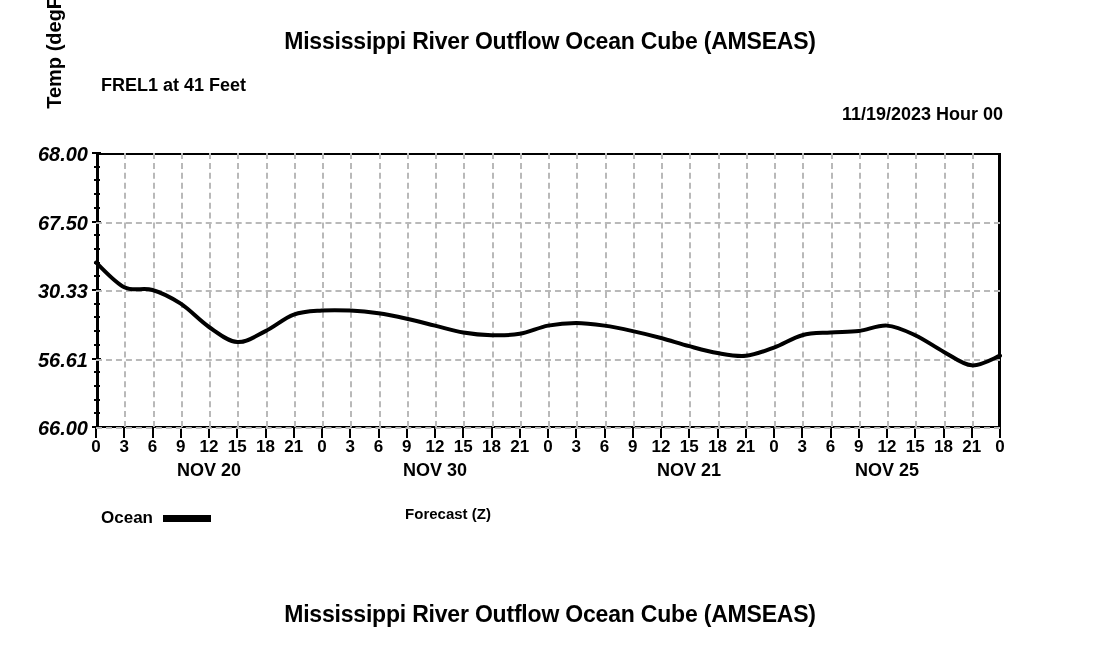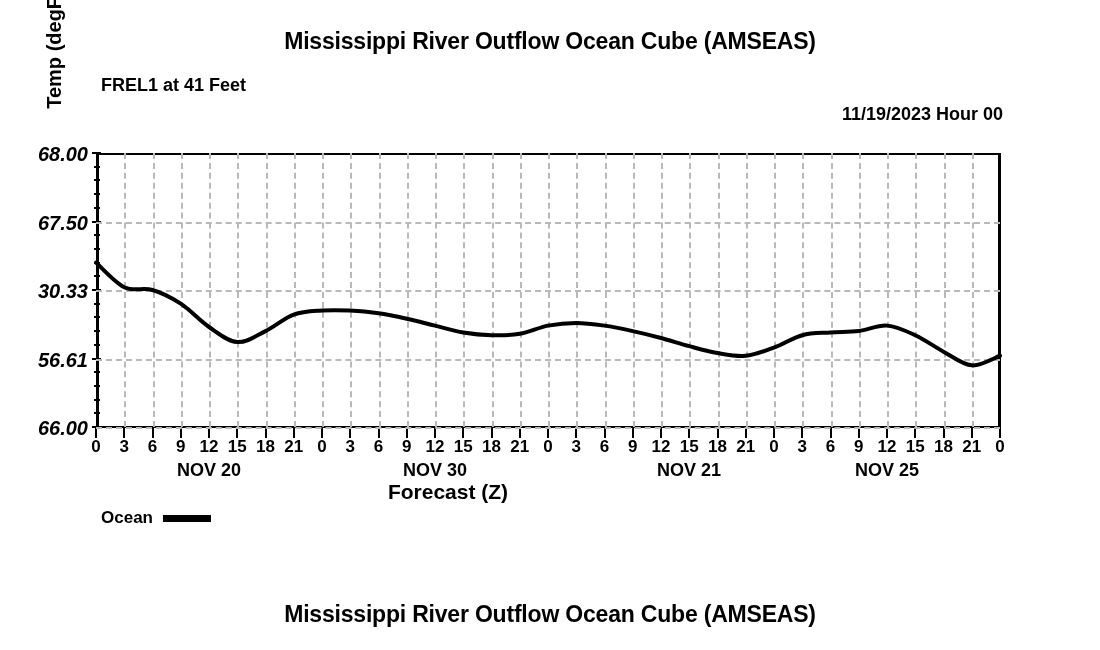--- a/index.html
+++ b/index.html
@@ -181,25 +181,25 @@
     position: absolute;
     top: 460px;
     font-size: 18px;
     font-weight: bold;
     text-align: center;
     transform: translateX(-50%);
     white-space: nowrap;
   }
   .xaxis-title {
     position: absolute;
-    top: 480px;
+    top: 505px;
     left: 0;
     width: 896px;
     text-align: center;
-    font-size: 21px;
+    font-size: 15px;
     font-weight: bold;
   }
   .legend {
     position: absolute;
     top: 508px;
     left: 101px;
     display: flex;
     align-items: center;
     gap: 10px;
   }

